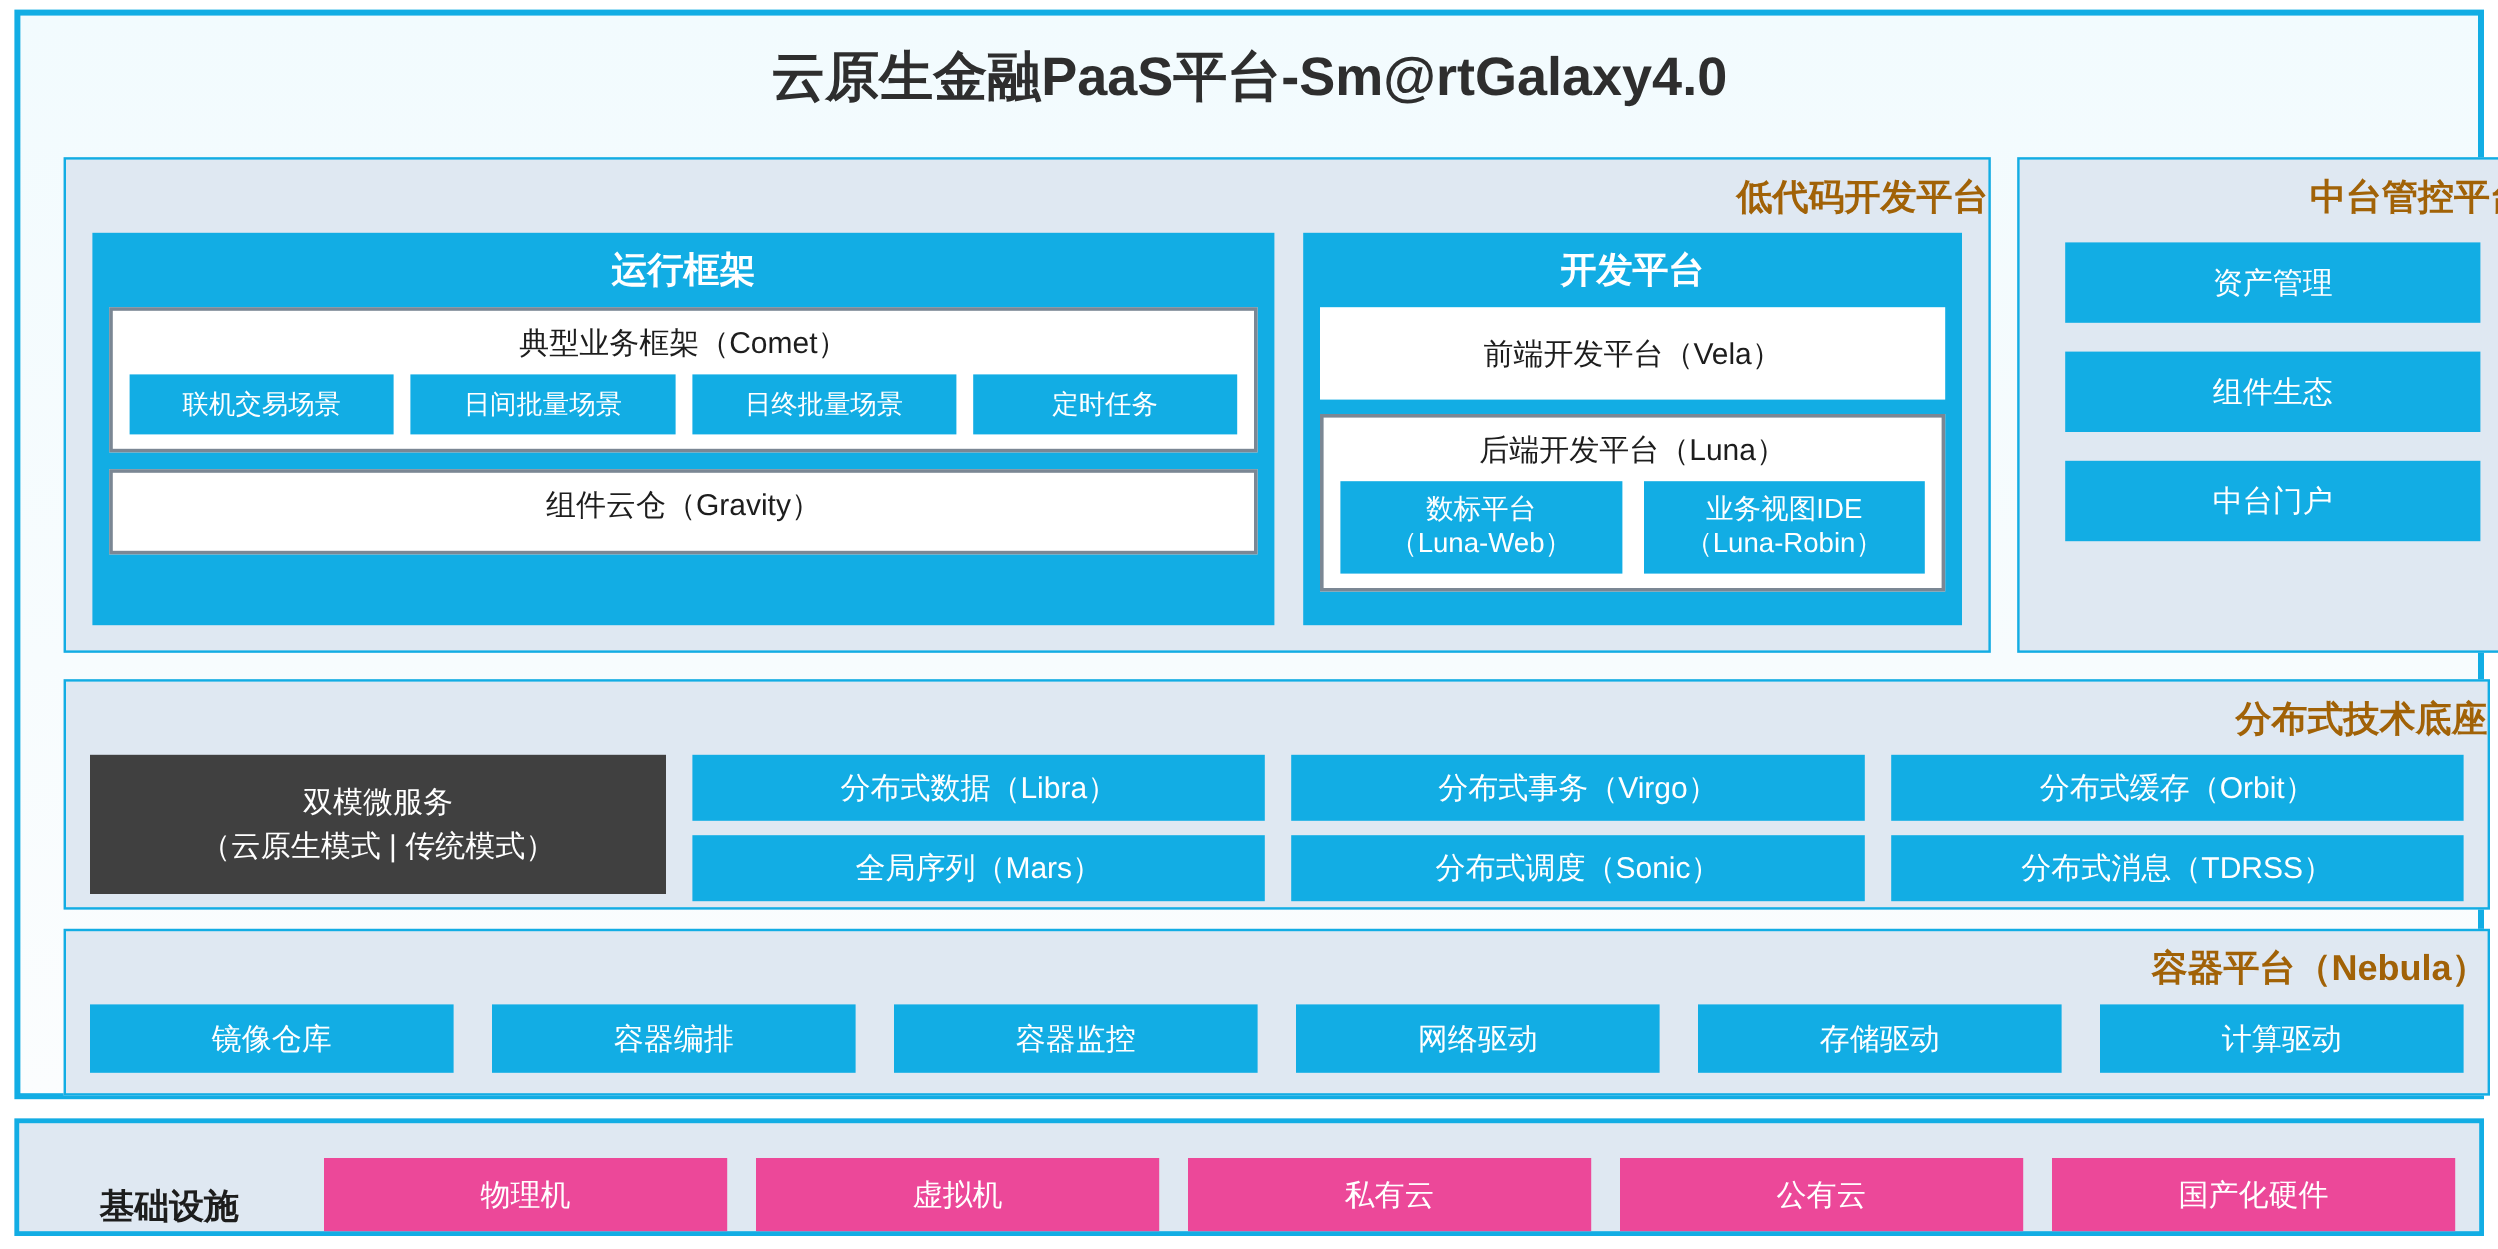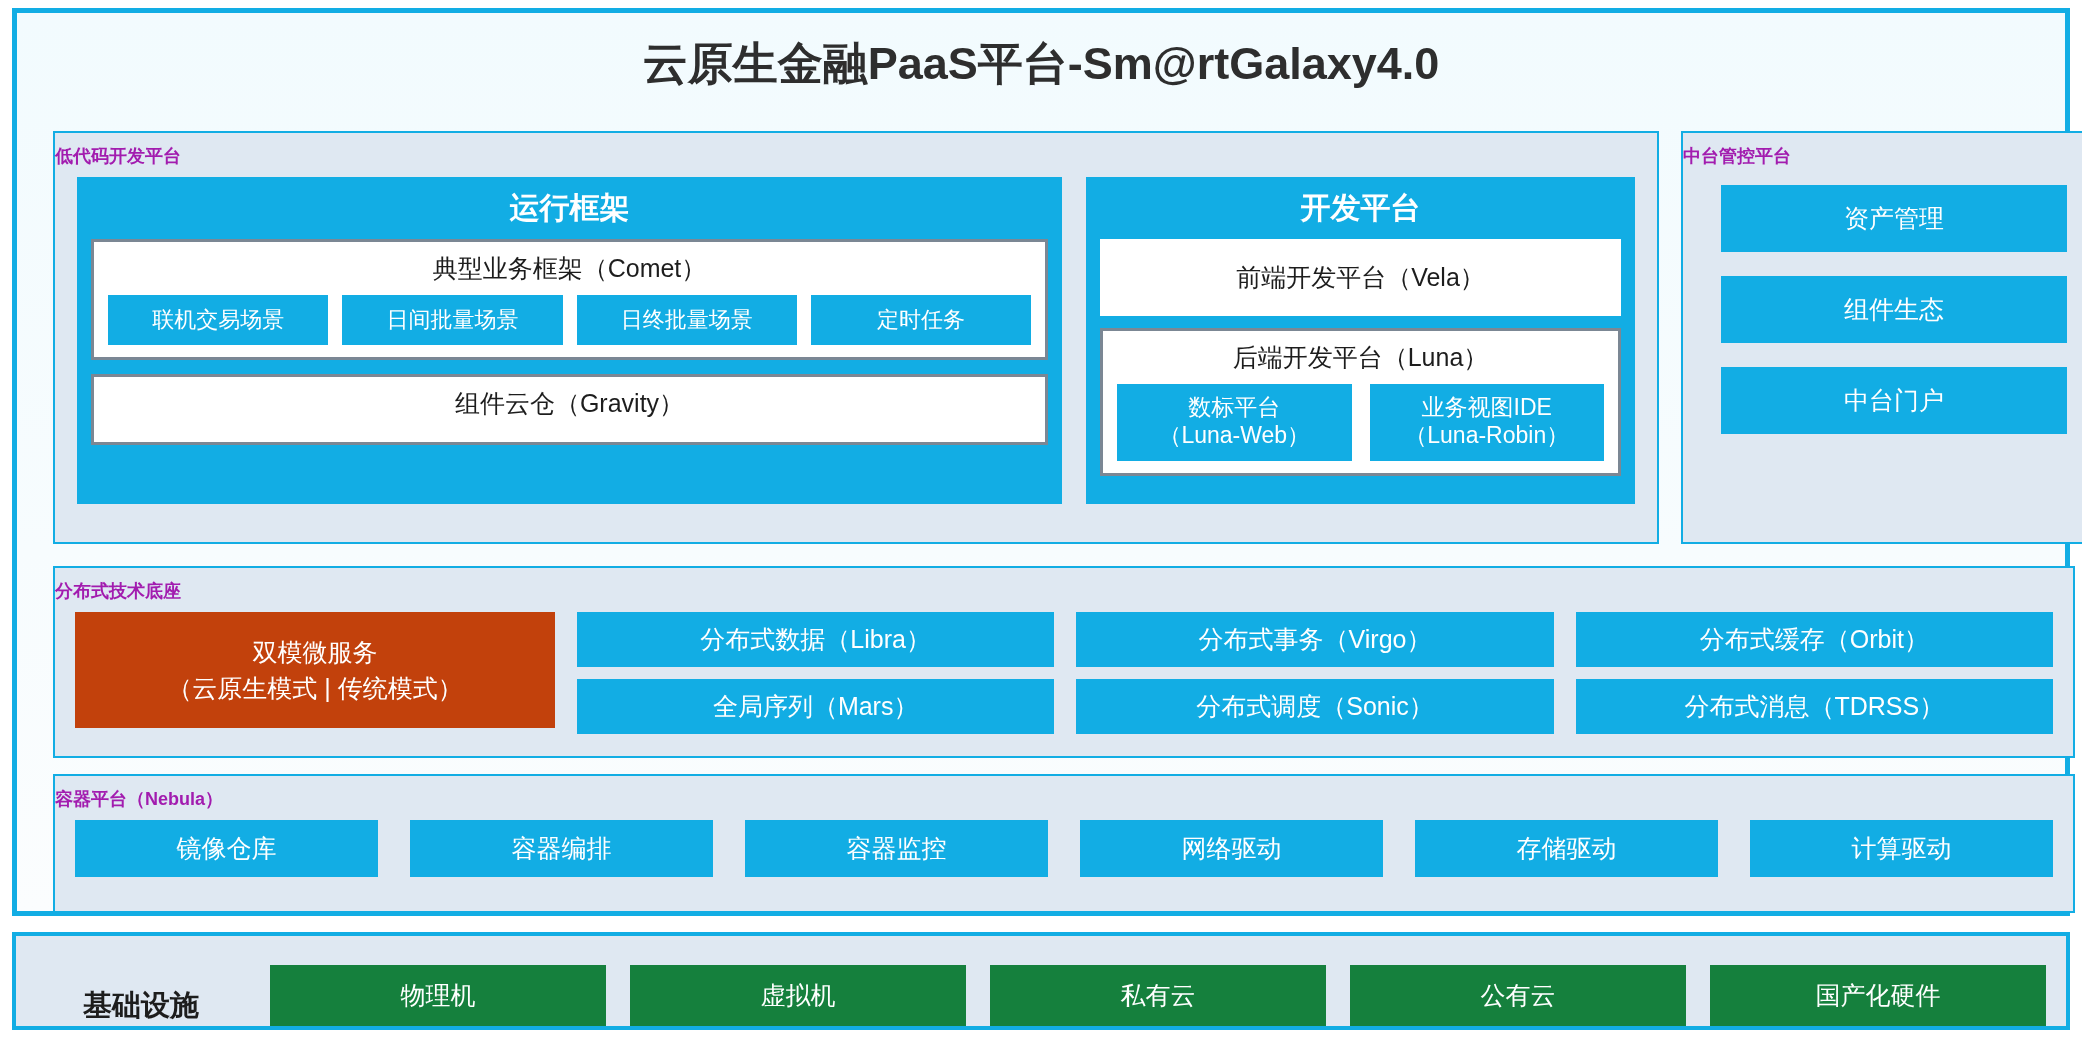--- a/index.html
+++ b/index.html
@@ -31,24 +31,24 @@
     padding-bottom: 10px;
   }
 
   
   .section {
     background: #dfe8f2;
     border: 2px solid #12ade4;
     position: absolute;
   }
   .section-title {
-    text-align: left;
-    font-size: 18px;
+    text-align: right;
+    font-size: 30px;
     font-weight: 700;
-    color: #a21caf;
+    color: #a16207;
     padding-top: 11px;
     padding-bottom: 9px;
   }
 
   
   .lowcode { left: 36px; top: 118px; width: 1606px; height: 413px; }
   .lowcode-body { display: flex; padding: 0 22px 20px 22px; gap: 24px; }
 
   .blue-panel {
     background: #12ade4;
@@ -121,21 +121,21 @@
     text-align: center;
     padding: 17px 0;
   }
 
   
   .distbase { left: 36px; top: 553px; width: 2022px; height: 192px; }
   .dist-body { display: flex; padding: 0 20px 16px 20px; gap: 22px; }
   .dist-col-wide { width: 480px; }
   .dist-col { flex: 1; display: flex; flex-direction: column; gap: 12px; justify-content: space-between; }
   .dist-tall {
-    background: #c2410c;
+    background: #404040;
     color: #ffffff;
     height: 116px;
     display: flex; flex-direction: column;
     align-items: center; justify-content: center;
     line-height: 1.45;
   }
   .dist-tall span { display: block; font-size: 25px; text-align: center; }
   .dist-cell {
     background: #12ade4;
     color: #ffffff;
@@ -170,21 +170,21 @@
   }
   .infra-label {
     font-size: 29px;
     font-weight: 700;
     color: #1d1d1d;
     width: 210px;
     text-align: center;
     flex: none;
   }
   .infra-cell {
-    background: #15803d;
+    background: #ec4899;
     color: #ffffff;
     font-size: 25px;
     text-align: center;
     padding: 14px 0;
     flex: 1;
   }
 </style>
 </head>
 <body>
 

